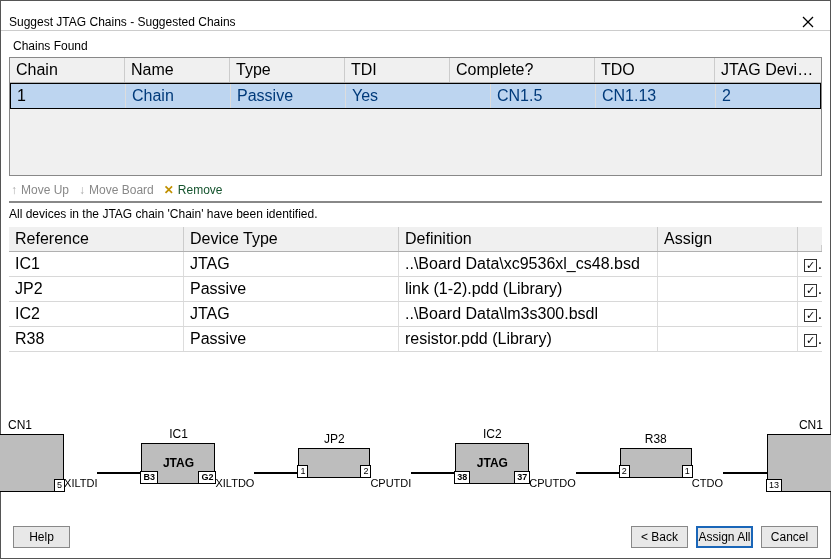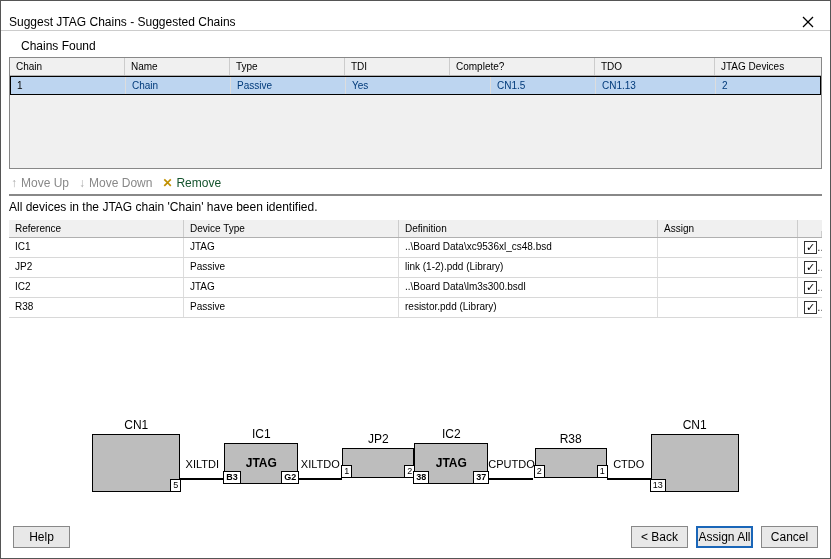--- a/index.html
+++ b/index.html
@@ -3,25 +3,25 @@
 <meta charset="utf-8">
 <style>
   * { box-sizing: border-box; }
   html, body { margin: 0; padding: 0; font-family: "Segoe UI", Tahoma, sans-serif; font-size: 12px; color: #000; background: #fff; }
   .window { width: 831px; height: 559px; border: 1px solid #555; display: flex; flex-direction: column; background: #fff; }
   .titlebar { height: 30px; display: flex; align-items: center; justify-content: space-between; padding: 13px 0 0 8px; border-bottom: 1px solid #ccc; background: #fff; }
   .titlebar span { font-size: 12px; }
   .closebtn { width: 44px; height: 100%; display: flex; align-items: center; justify-content: center; }
   .closebtn svg { width: 12px; height: 12px; stroke: #000; stroke-width: 1.2; }
   .body { flex: 1; display: flex; flex-direction: column; padding: 6px 8px 8px 8px; }
-  .section-title { font-size: 12px; margin: 2px 0 4px 12px; }
+  .section-title { font-size: 12px; margin: 2px 0 4px 4px; }
   .table { border: 1px solid #888; background: #f0f0f0; }
   .thead, .trow { display: flex; }
   .thead { background: #f0f0f0; border-bottom: 1px solid #b0b0b0; }
-  .th, .td { padding: 3px 6px; font-size: 10px; border-right: 1px solid #ddd; white-space: nowrap; overflow: hidden; text-overflow: ellipsis; }
+  .th, .td { padding: 3px 6px; font-size: 16px; border-right: 1px solid #ddd; white-space: nowrap; overflow: hidden; text-overflow: ellipsis; }
   .thead .th { border-right: 1px solid #ccc; }
   .chains-table .th:last-child, .chains-table .td:last-child { border-right: none; }
   .chains-body { background: #f0f0f0; height: 92px; }
   .chains-table .trow.sel { background: #bdd5f0; border: 1px solid #000; }
   .chains-table .td { color: #003a7a; }
   .chains-table .td.first { color: #000; }
   
   .c-chain { width: 115px; }
   .c-name  { width: 105px; }
   .c-type  { width: 115px; }
@@ -50,21 +50,21 @@
   .node { display: flex; flex-direction: column; align-items: center; }
   .node-label { font-size: 12px; margin-bottom: 2px; }
   .box { border: 1.5px solid #000; background: #bdbdbd; position: relative; }
   .box.big { width: 88px; height: 58px; }
   .box.med { width: 74px; height: 41px; display:flex; align-items:center; justify-content:center; font-weight:bold; }
   .box.sm  { width: 72px; height: 30px; }
   .pin { position: absolute; border: 1px solid #000; background: #fff; font-size: 9px; line-height: 1; padding: 1px 2px; }
   .pin.r { right: -2px; }
   .pin.l { left: -2px; }
   .pin.bottom { bottom: -1px; }
-  .conn { display: flex; flex-direction: column; align-items: center; }
+  .conn { display: flex; flex-direction: row; align-items: center; }
   .wire { width: 44px; height: 2px; background: #000; margin-top: 36px; }
   .wire-label { font-size: 11px; margin-bottom: 0; position: relative; top: 28px; }
   .bottombar { display: flex; justify-content: space-between; padding: 6px 4px 2px 4px; }
   .btn { border: 1px solid #888; background: #e8e8e8; padding: 3px 0; width: 57px; text-align: center; font-size: 12px; margin-top: 16px; }
   .btn.primary { border: 2px solid #1a66b8; padding: 2px 0; }
   .btngroup { display: flex; gap: 8px; }
 </style>
 </head>
 <body>
 
@@ -105,21 +105,21 @@
       </div>
     </div>
 
     <div class="toolbar">
       <div class="tbtn">
           <span class="arrow">↑</span>
           <span>Move Up</span>
         </div>
       <div class="tbtn">
           <span class="arrow">↓</span>
-          <span>Move Down</span>
+          <span>Move Board</span>
         </div>
       <div class="tbtn enabled">
           <span class="xicon"></span>
           <span>Remove</span>
         </div>
     </div>
 
     <div class="message">All devices in the JTAG chain 'Chain' have been identified.</div>
 
     <div class="devices-table">
@@ -180,20 +180,24 @@
             <div class="wire-label">XILTDO</div>
             <div class="wire"></div>
           </div>
           <div class="node">
             <div class="node-label">JP2</div>
             <div class="box sm">
               <div class="pin l bottom">1</div>
               <div class="pin r bottom">2</div>
             </div>
           </div>
+          <div class="conn">
+            <div class="wire-label">CPUTDI</div>
+            <div class="wire"></div>
+          </div>
           <div class="node">
             <div class="node-label">IC2</div>
             <div class="box med">JTAG<div class="pin l bottom">38</div><div class="pin r bottom">37</div></div>
           </div>
           <div class="conn">
             <div class="wire-label">CPUTDO</div>
             <div class="wire"></div>
           </div>
           <div class="node">
             <div class="node-label">R38</div>

